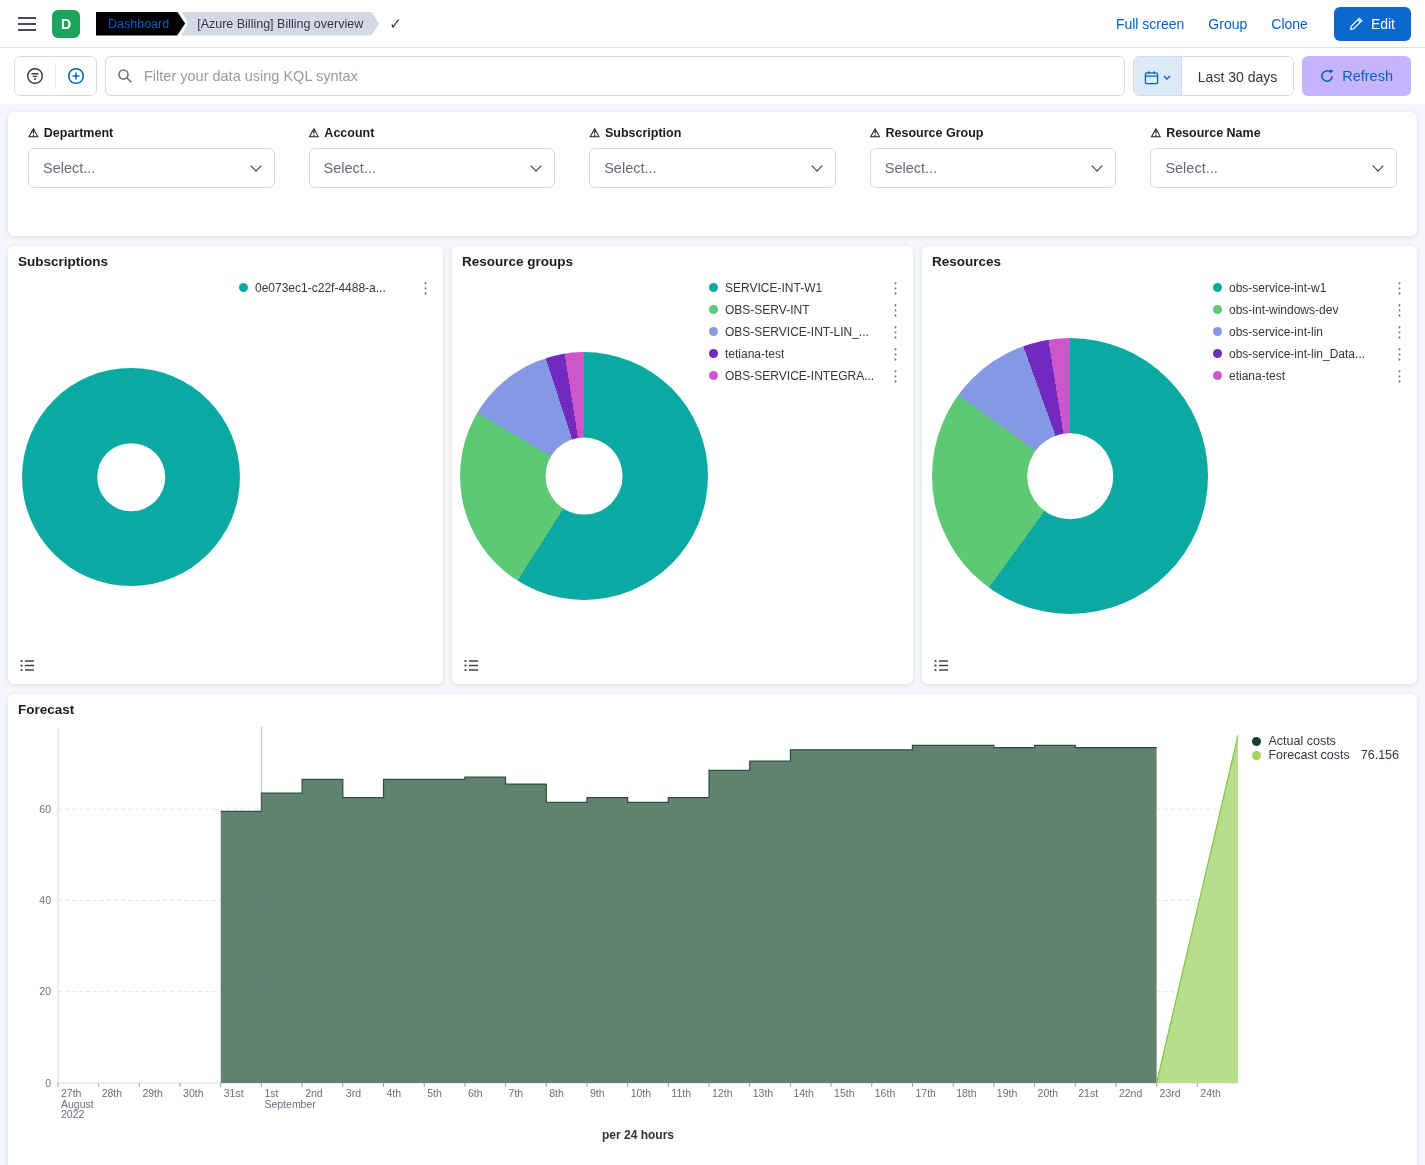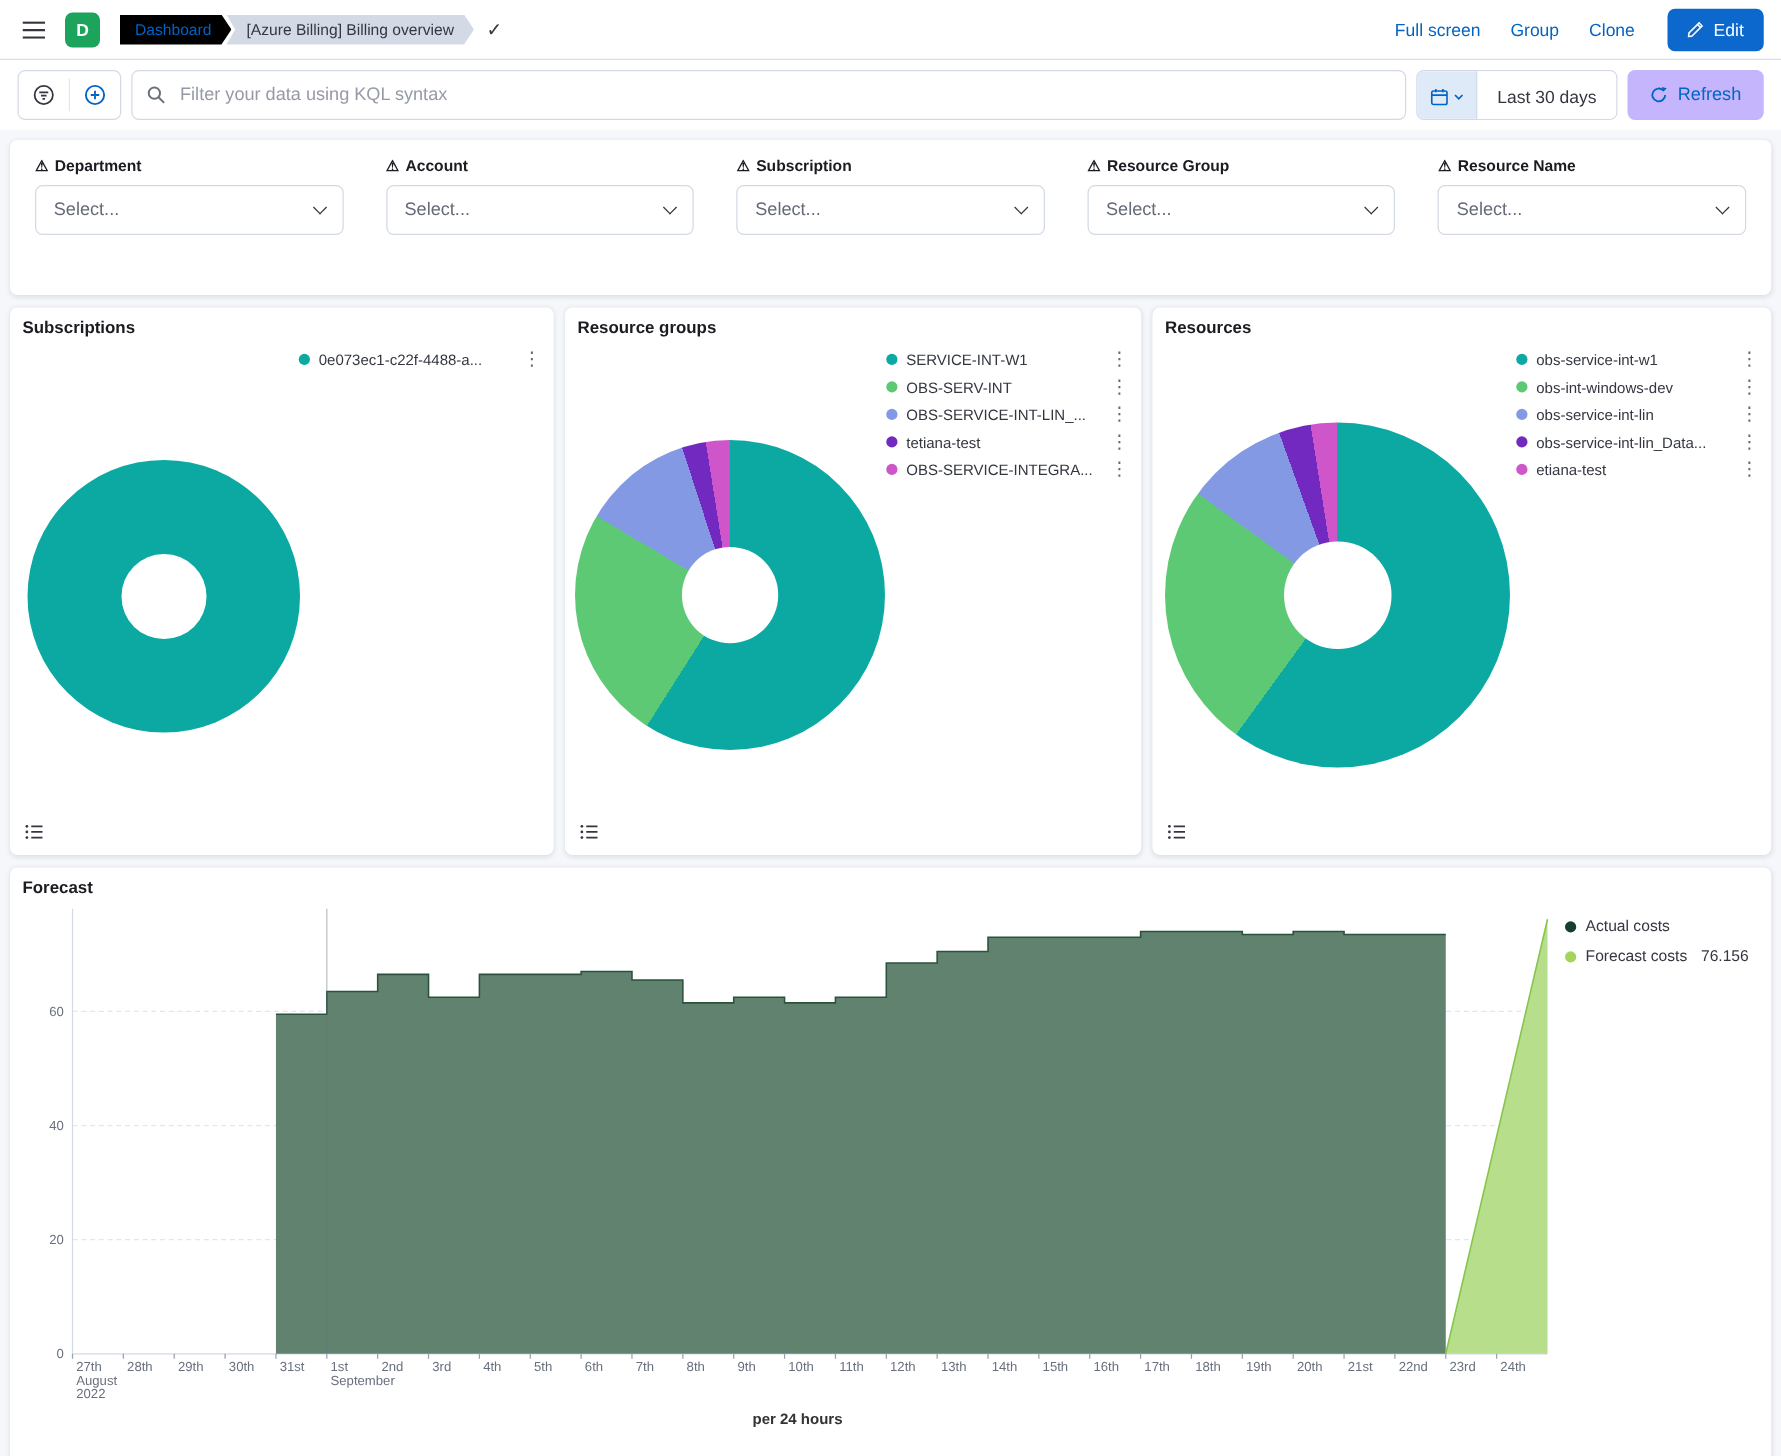--- a/index.html
+++ b/index.html
@@ -81,21 +81,21 @@
   .donut-0 { left:14px; top:122px; width:218px; height:218px; }
   .donut-1 { left:8px;  top:106px; width:248px; height:248px; }
   .donut-2 { left:10px; top:92px;  width:276px; height:276px; }
   .legend-toggle { position:absolute; left:8px; bottom:8px; width:22px; height:22px; background:none;
     border:none; padding:0; display:flex; align-items:center; justify-content:center; }
 
   
   .forecast { height:582px; padding:8px 10px; overflow:hidden; }
   .forecast h3 { padding:0 0 4px; }
   .forecast-legend { position:absolute; top:40px; right:18px; display:flex; flex-direction:column;
-    gap:10px; font-size:12.5px; color:#343741; }
+    font-size:12.5px; color:#343741; }
   .flegend-value { margin-left:4px; }
   .forecast-svg { display:block; }
   .xaxis-title { width:1240px; text-align:center; font-size:12px; font-weight:700; color:#333; margin-top:2px; }
 
   .ylab, .xlab { fill:#69707d; font-size:10.5px; font-family:"Liberation Sans", sans-serif; }
   .gridline { stroke:#e2e6ed; stroke-dasharray:4 3; stroke-width:1; }
   .axisline { stroke:#d3dae6; stroke-width:1; }
   .tick { stroke:#98a2b3; stroke-width:1; }
   .msep { stroke:#69707d; stroke-opacity:.45; stroke-width:1; }
 </style>

